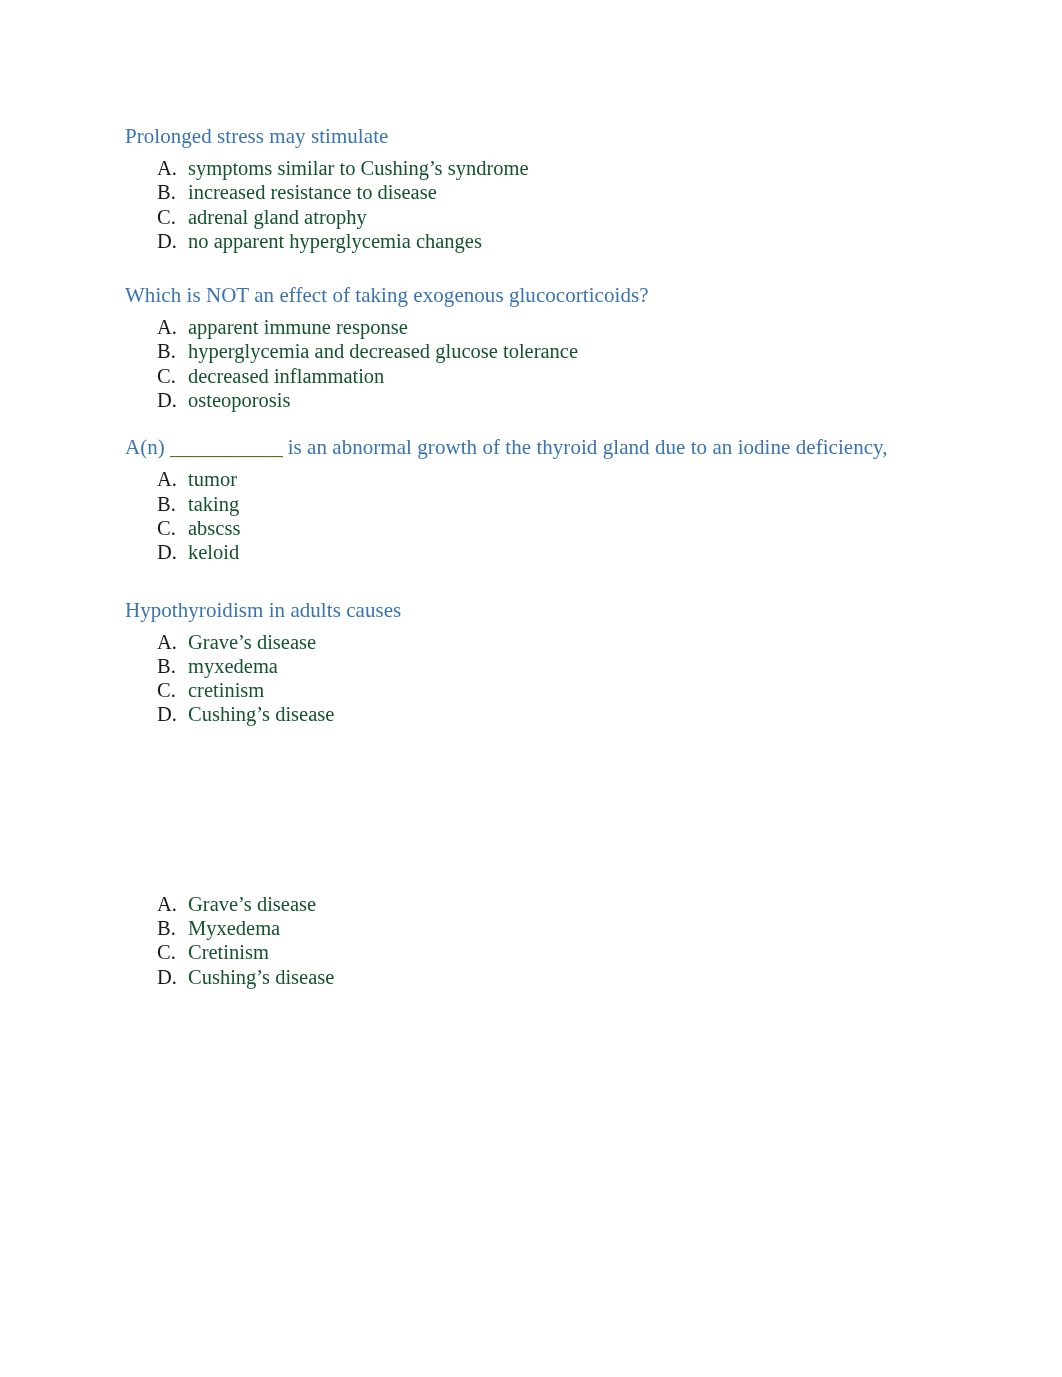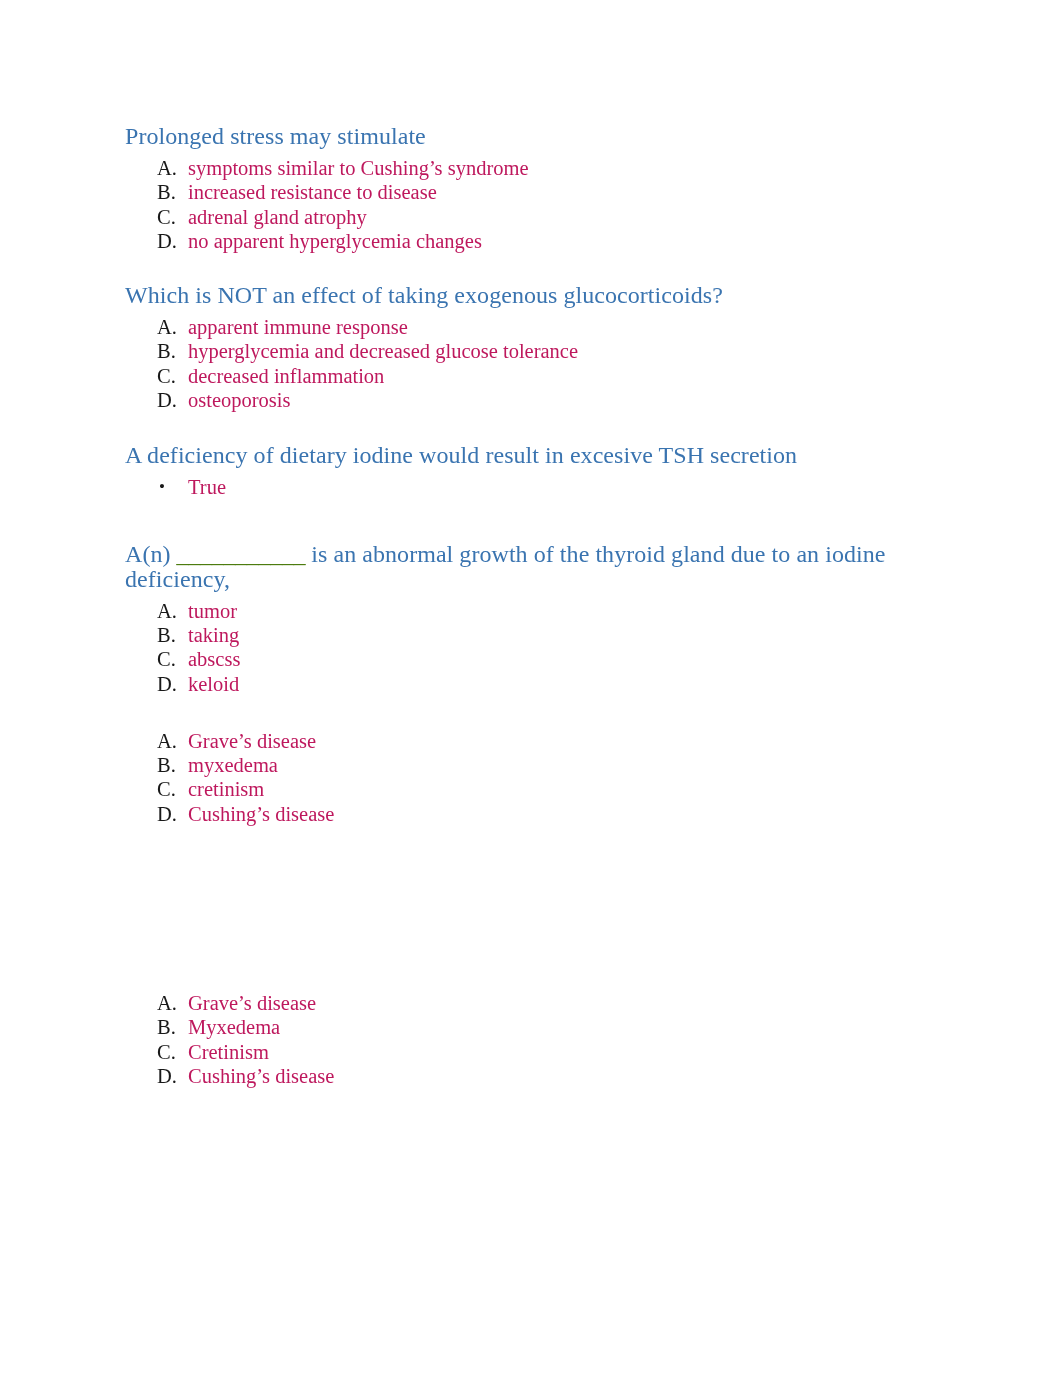--- a/index.html
+++ b/index.html
@@ -23,21 +23,21 @@
   .content {
     position: absolute;
     left: 125px;
     top: 124px;
     width: 790px;
   }
   .question-block {
     margin: 0 0 30px 0;
   }
   .question-text {
-    font-size: 24px;
+    font-size: 21px;
     line-height: 25px;
     color: #3a74b0;
     margin: 0 0 7px 0;
     letter-spacing: 0.05px;
   }
   .question-text.double-spaced {
     line-height: 37px;
   }
   .blank {
     color: #4d7c0f;
@@ -68,21 +68,21 @@
     line-height: 24.3px;
     width: 26px;
     text-align: left;
     font-family: "Liberation Serif", "DejaVu Serif", serif;
   }
   li.option.bullet .marker {
     left: 34px;
     font-size: 17px;
   }
   li.option .label {
-    color: #be185d;
+    color: #14532d;
   }
   .spacer-block {
     height: 165px;
   }
 </style>
 </head>
 <body>
 
 <div class="page">
   <div class="content">
@@ -102,21 +102,21 @@
           <span class="marker">C.</span>
           <span class="label">adrenal gland atrophy</span>
         </li>
         <li class="option">
           <span class="marker">D.</span>
           <span class="label">no apparent hyperglycemia changes</span>
         </li>
       </ol>
     </div>
 
-    <div class="question-block" style="margin-bottom:31px;">
+    <div class="question-block" style="margin-bottom:23px;">
       <p class="question-text">Which is NOT an effect of taking exogenous glucocorticoids?</p>
       <ol class="options">
         <li class="option">
           <span class="marker">A.</span>
           <span class="label">apparent immune response</span>
         </li>
         <li class="option">
           <span class="marker">B.</span>
           <span class="label">hyperglycemia and decreased glucose tolerance</span>
         </li>
@@ -124,29 +124,20 @@
           <span class="marker">C.</span>
           <span class="label">decreased inflammation</span>
         </li>
         <li class="option">
           <span class="marker">D.</span>
           <span class="label">osteoporosis</span>
         </li>
       </ol>
     </div>
 
-    <div class="question-block" style="margin-bottom:42px;">
-      <p class="question-text">A deficiency of dietary iodine would result in excesive TSH secretion</p>
-      <ul class="options">
-        <li class="option bullet">
-          <span class="marker">•</span>
-          <span class="label">True</span>
-        </li>
-      </ul>
-    </div>
 
     <div class="question-block" style="margin-bottom:33px;">
       <p class="question-text"><span>A(n) </span><span class="blank">___________</span><span> is an abnormal growth of the thyroid gland due to an iodine deficiency,</span></p>
       <ol class="options">
         <li class="option">
           <span class="marker">A.</span>
           <span class="label">tumor</span>
         </li>
         <li class="option">
           <span class="marker">B.</span>
@@ -157,20 +148,21 @@
           <span class="label">abscss</span>
         </li>
         <li class="option">
           <span class="marker">D.</span>
           <span class="label">keloid</span>
         </li>
       </ol>
     </div>
 
     <div class="question-block" style="margin-bottom:0;">
+      <p class="question-text">Hypothyroidism in adults causes</p>
       <ol class="options">
         <li class="option">
           <span class="marker">A.</span>
           <span class="label">Grave’s disease</span>
         </li>
         <li class="option">
           <span class="marker">B.</span>
           <span class="label">myxedema</span>
         </li>
         <li class="option">

